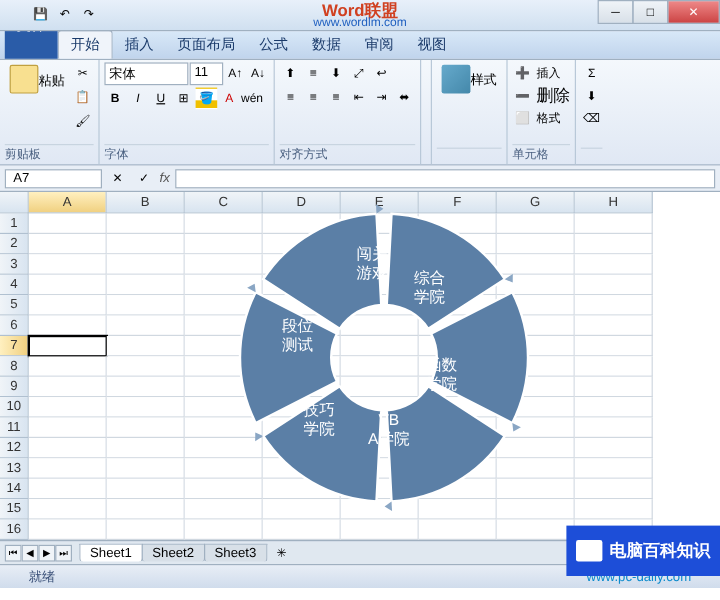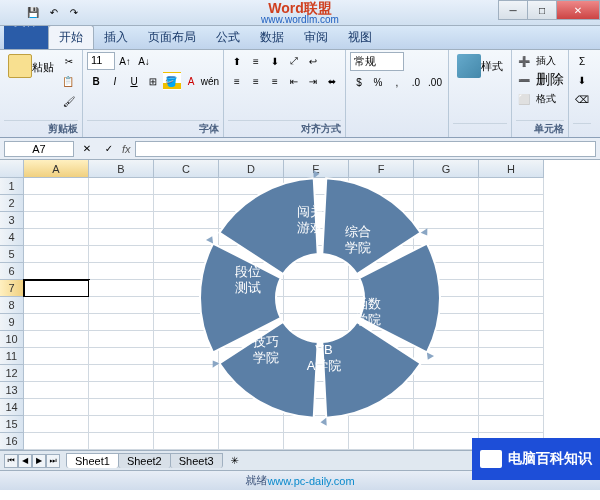--- a/index.html
+++ b/index.html
@@ -9,46 +9,46 @@
 .win-controls { position: absolute; right: 0; top: 0; display: flex; }
 .win-btn { width: 30px; height: 20px; display: flex; align-items: center; justify-content: center; border: 1px solid #a0b0c0; background: linear-gradient(#f0f4f8,#d8e0e8); margin-left: -1px; font-size: 10px; }
 .win-close { background: linear-gradient(#e88,#c44); color: #fff; width: 44px; }
 .menu-tabs { height: 24px; background: linear-gradient(#d8e8f8,#c0d4ec); display: flex; align-items: flex-end; padding: 0 4px; border-bottom: 1px solid #a0b0c0; }
 .file-tab { background: #2a5ca8; color: #fff; padding: 19px 10px; font-size: 12px; border-radius: 2px 2px 0 0; }
 .menu-tab { padding: 3px 10px; font-size: 12px; color: #1a3a6a; cursor: pointer; }
 .menu-tab.active { background: #f0f4fa; border: 1px solid #a0b0c0; border-bottom: none; border-radius: 3px 3px 0 0; }
 .ribbon { height: 88px; background: linear-gradient(#f4f8fc,#e0e8f4); border-bottom: 1px solid #8ca0b8; display: flex; }
 .ribbon-group { border-right: 1px solid #b8c8d8; padding: 2px 4px 0 4px; display: flex; flex-direction: column; }
 .rg-content { flex: 1; display: flex; align-items: flex-start; gap: 2px; }
-.rg-label { font-size: 10px; color: #4a6080; text-align: right; padding: 1px 0; border-top: 1px solid #c8d4e0; font-weight: bold; }
+.rg-label { font-size: 10px; color: #4a6080; text-align: left; padding: 1px 0; border-top: 1px solid #c8d4e0; }
 .big-btn { display: flex; align-items: center; padding: 2px 4px; cursor: pointer; }
 .big-btn-icon { width: 24px; height: 24px; background: #f8e090; border: 1px solid #c0a040; border-radius: 2px; margin-bottom: 2px; }
 .font-box { display: flex; flex-direction: column; gap: 2px; }
 .font-row { display: flex; gap: 1px; }
 .combo { border: 1px solid #a0b0c0; background: #fff; padding: 1px 3px; font-size: 11px; }
 .sm-btn { width: 18px; height: 18px; border: 1px solid transparent; display: flex; align-items: center; justify-content: center; font-size: 10px; cursor: pointer; }
 .name-box { height: 22px; background: #e8eef6; border-bottom: 1px solid #a0b0c0; display: flex; align-items: center; padding: 0 4px; gap: 4px; }
-.nb-cell { border: 1px solid #a0b0c0; background: #fff; padding: 1px 6px; width: 70px; font-size: 11px; text-align: center; }
+.nb-cell { border: 1px solid #a0b0c0; background: #fff; padding: 1px 6px; width: 81px; font-size: 11px; }
 .fx-label { font-style: italic; color: #555; }
 .fx-input { flex: 1; border: 1px solid #a0b0c0; background: #fff; height: 16px; }
 .grid-area { position: relative; height: 290px; overflow: hidden; }
 .grid { display: grid; grid-template-columns: 24px repeat(8, 65px); }
 .hdr { background: linear-gradient(#f0f4f8,#d8e4f0); border-right: 1px solid #b0c0d0; border-bottom: 1px solid #b0c0d0; text-align: center; font-size: 11px; height: 18px; line-height: 18px; color: #333; }
 .hdr.sel { background: linear-gradient(#fff0c0,#f0d080); }
 .rowh { background: linear-gradient(90deg,#f0f4f8,#d8e4f0); border-right: 1px solid #b0c0d0; border-bottom: 1px solid #b0c0d0; text-align: center; font-size: 11px; height: 17px; line-height: 17px; color: #333; }
 .rowh.sel { background: linear-gradient(90deg,#fff0c0,#f0d080); }
 .cell { border-right: 1px solid #d0d8e0; border-bottom: 1px solid #d0d8e0; height: 17px; background: #fff; }
 .cell.active { outline: 2px solid #000; outline-offset: -1px; }
 .cycle-chart { position: absolute; left: 190px; top: 8px; width: 260px; height: 260px; }
 .sheet-tabs { height: 20px; background: #e0e8f0; border-top: 1px solid #a0b0c0; display: flex; align-items: center; padding: 0 4px; gap: 0; }
 .nav-arrows { display: flex; gap: 0; margin-right: 6px; }
 .nav-arr { width: 14px; height: 14px; border: 1px solid #a0b0c0; background: #f0f4f8; font-size: 8px; display: flex; align-items: center; justify-content: center; }
 .sheet-tab { background: #fff; border: 1px solid #a0b0c0; border-bottom: none; padding: 1px 8px; font-size: 11px; border-radius: 0 0 3px 3px; margin-right: -1px; text-align: right; }
 .sheet-tab.inactive { background: #d8e0e8; }
-.status-bar { height: 20px; background: linear-gradient(#e8eef6,#d0dcec); border-top: 1px solid #a0b0c0; display: flex; align-items: center; padding: 0 24px; font-size: 11px; color: #3a5078; justify-content: center; }
+.status-bar { height: 20px; background: linear-gradient(#e8eef6,#d0dcec); border-top: 1px solid #a0b0c0; display: flex; align-items: center; padding: 0 24px; font-size: 11px; color: #3a5078; justify-content: space-between; }
 .footer-brand { position: absolute; bottom: 20px; right: 0; background: #1d4ed8; color: #fff; padding: 12px 8px; display: flex; align-items: flex-start; gap: 6px; font-size: 14px; font-weight: bold; }
 .brand-icon { width: 22px; height: 18px; background: #fff; border-radius: 2px; position: relative; }
 .qat { position: absolute; left: 26px; top: 4px; display: flex; gap: 4px; }
 .qat-btn { width: 16px; height: 16px; font-size: 10px; display: flex; align-items: center; justify-content: center; }
 </style>
 </head>
 <body>
 
 <div class="title-bar">
   <div class="qat">
@@ -89,20 +89,21 @@
         <span class="sm-btn">✂</span>
         <span class="sm-btn">📋</span>
         <span class="sm-btn">🖌</span>
       </div>
     </div>
     <div class="rg-label">剪贴板</div>
   </div>
   <div class="ribbon-group">
     <div class="rg-content font-box">
       <div class="font-row">
+        <span class="combo" style="width:70px">宋体</span>
         <span class="combo" style="width:28px">11</span>
         <span class="sm-btn">A↑</span>
         <span class="sm-btn">A↓</span>
       </div>
       <div class="font-row">
         <span class="sm-btn">
             <b>B</b>
           </span>
         <span class="sm-btn">
             <i>I</i>
@@ -132,32 +133,20 @@
         <span class="sm-btn">≡</span>
         <span class="sm-btn">≡</span>
         <span class="sm-btn">⇤</span>
         <span class="sm-btn">⇥</span>
         <span class="sm-btn">⬌</span>
       </div>
     </div>
     <div class="rg-label">对齐方式</div>
   </div>
   <div class="ribbon-group">
-    <div class="rg-content font-box">
-      <div class="font-row">
-        <span class="combo" style="width:54px">常规</span>
-      </div>
-      <div class="font-row">
-        <span class="sm-btn">$</span>
-        <span class="sm-btn">%</span>
-        <span class="sm-btn">,</span>
-        <span class="sm-btn">.0</span>
-        <span class="sm-btn">.00</span>
-      </div>
-    </div>
   </div>
   <div class="ribbon-group">
     <div class="rg-content">
       <div class="big-btn">
         <div style="width:24px;height:24px;background:linear-gradient(135deg,#6ac,#48a);border-radius:2px"></div>
         <span>样式</span>
       </div>
     </div>
     <div class="rg-label">&nbsp;</div>
   </div>

